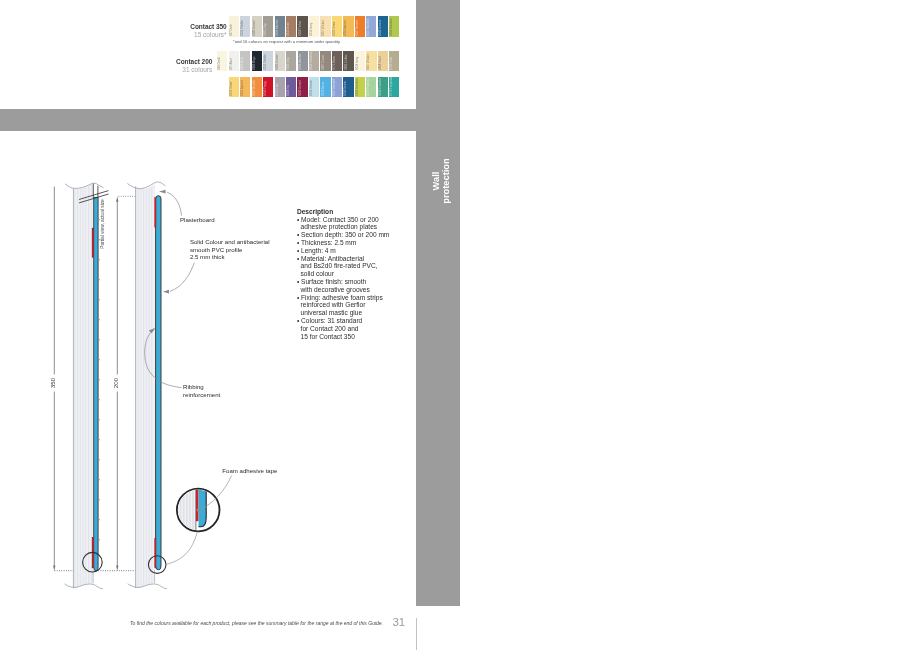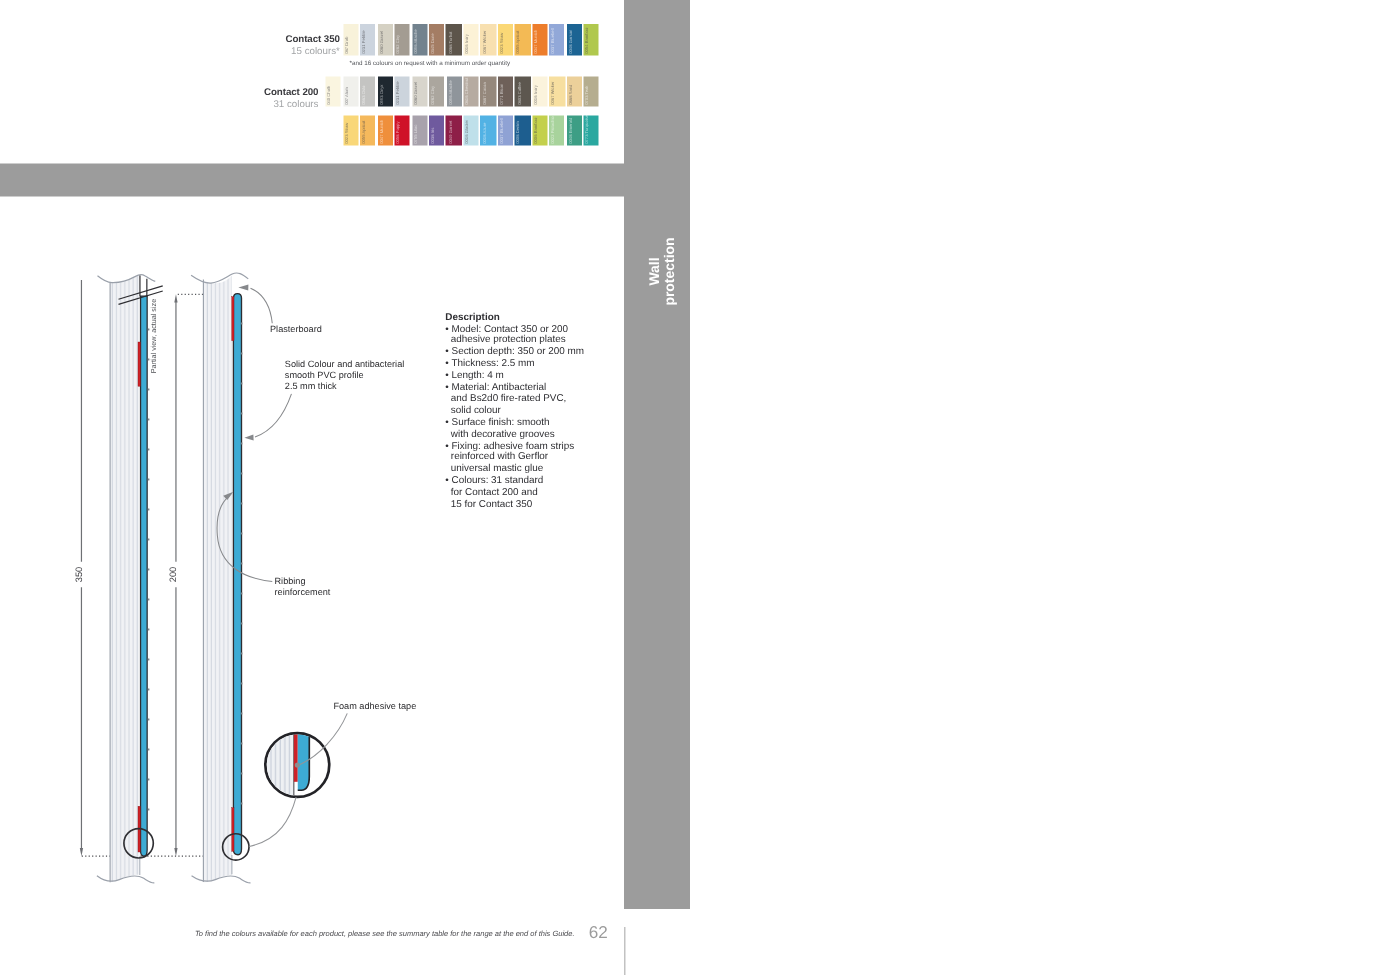--- a/index.html
+++ b/index.html
@@ -221,21 +221,21 @@
 <div>•&nbsp;Thickness: 2.5 mm</div>
 <div>•&nbsp;Length: 4 m</div>
 <div>•&nbsp;Material: Antibacterial<br>&nbsp;&nbsp;and Bs2d0 fire-rated PVC,<br>&nbsp;&nbsp;solid colour</div>
 <div>•&nbsp;Surface finish: smooth<br>&nbsp;&nbsp;with decorative grooves</div>
 <div>•&nbsp;Fixing: adhesive foam strips<br>&nbsp;&nbsp;reinforced with Gerflor<br>&nbsp;&nbsp;universal mastic glue</div>
 <div>•&nbsp;Colours: 31 standard<br>&nbsp;&nbsp;for Contact 200 and<br>&nbsp;&nbsp;15 for Contact 350</div>
 </div>
 
 <div class="abs" style="left:100px;top:620.6px;width:283px;text-align:right;font-size:5.0px;font-style:italic;color:#4a4a4e;line-height:5.2px;">To find the colours available for each product, please see the summary table for the range at the end of this Guide.</div>
 
-<div class="abs" style="left:392.5px;top:616.9px;font-size:11.4px;color:#9b9b9b;line-height:11.2px;">62</div>
+<div class="abs" style="left:392.5px;top:616.9px;font-size:11.4px;color:#9b9b9b;line-height:11.2px;">31</div>
 
 <div class="abs" style="left:416px;top:617.5px;width:0.8px;height:32.5px;background:#c2c2c2"></div>
 
 <svg class="abs" style="left:0;top:0" width="920" height="650" viewBox="0 0 920 650">
 <defs>
 <pattern id="hatch" width="2.75" height="6" patternUnits="userSpaceOnUse">
   <rect width="2.75" height="6" fill="#f1f2f5"></rect>
   <line x1="0.7" y1="0" x2="0.7" y2="6" stroke="#cdd3dc" stroke-width="0.6"></line>
 </pattern>
 <pattern id="hatch2" width="3.1" height="6" patternUnits="userSpaceOnUse">

